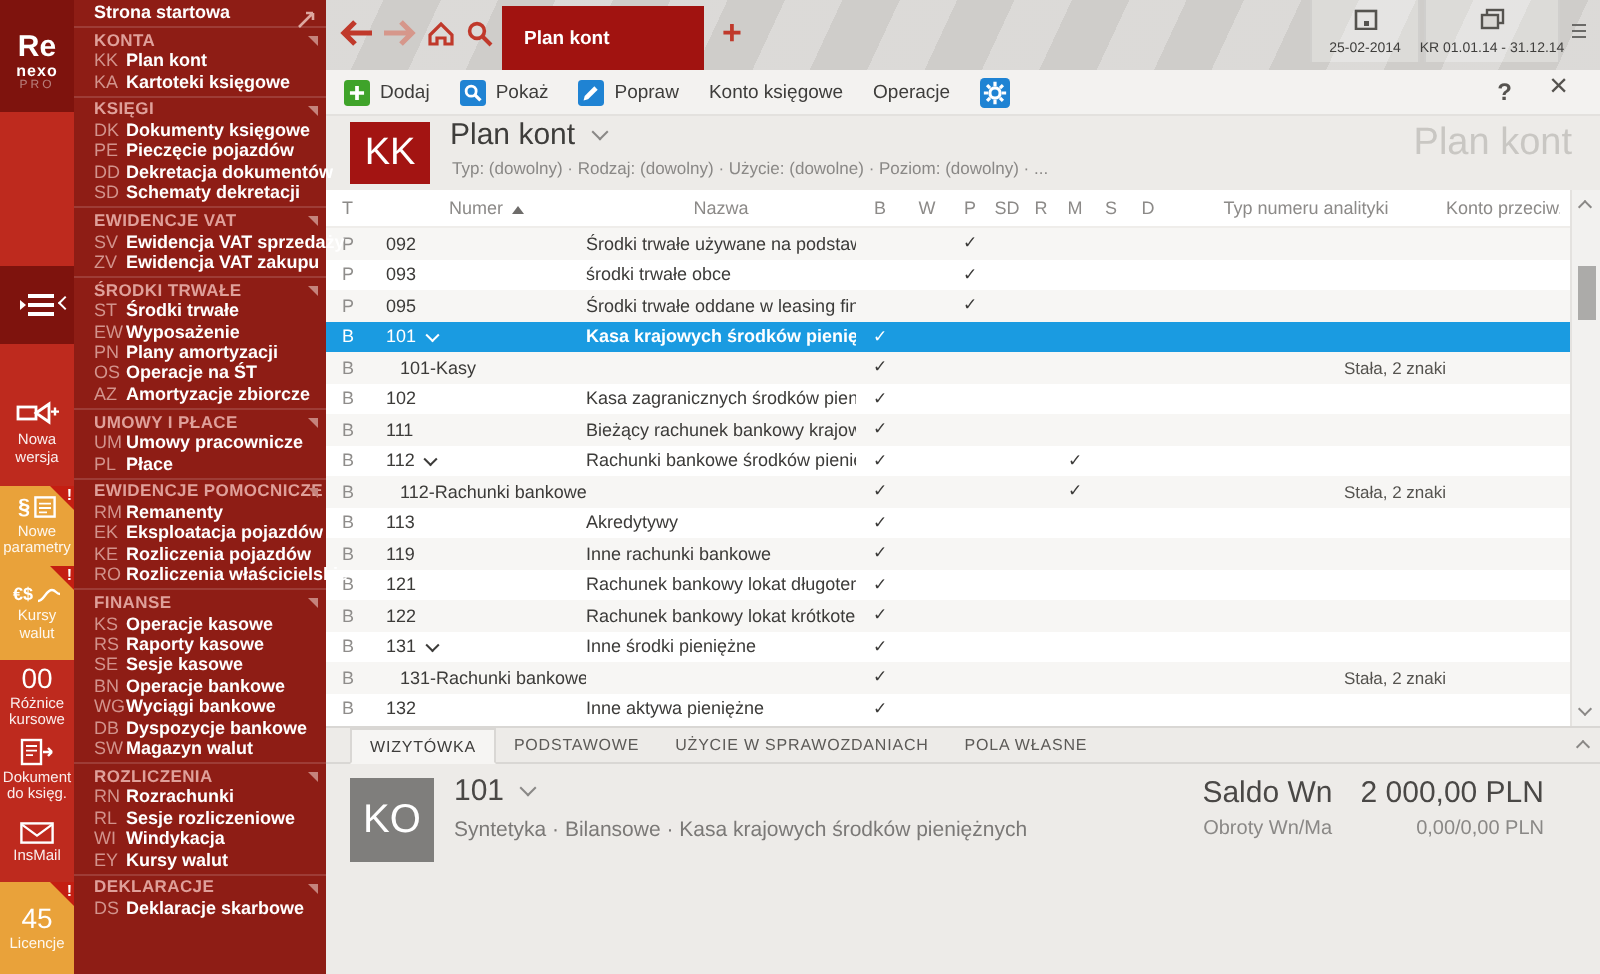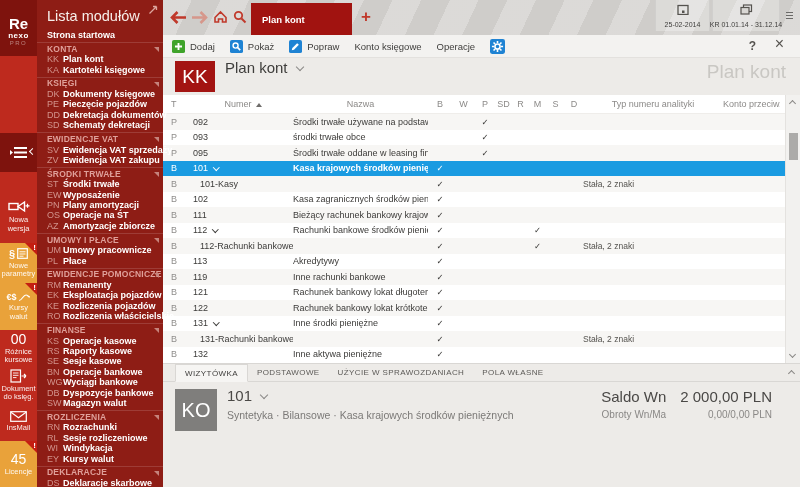--- a/index.html
+++ b/index.html
@@ -69,21 +69,21 @@
   .tr.alt{background:#F7F6F4}
   .tr.sel{background:#1A9BE1;color:#fff}
   .tr.sel .c-t,.tr.sel .c-typ{color:#fff}
   .tr.sel .c-nazwa{font-weight:bold}
   .c{white-space:nowrap;overflow:hidden;flex:none}
   .w-t{width:25px;padding-left:3px}.w-numer{width:100px}.w-nazwa{width:135px}
   .w-b{width:24px}.w-w{width:23px}.w-p{width:20px}.w-sd{width:17px}.w-r{width:17px}
   .w-m{width:17px}.w-s{width:19px}.w-d{width:18px}.w-typ{width:140px}.w-konto{width:57px}
   .cc{text-align:center}
   .c-t{color:#8F8D8B}
-  .c-typ{color:#55534F;font-size:8.5px;text-align:left}
+  .c-typ{color:#55534F;font-size:8.5px;text-align:right}
   .c-konto{text-align:right}
   .chk{font-family:"DejaVu Sans",sans-serif;font-size:8.5px}
   .ind{margin-left:7px}
   .sortasc{display:inline-block;width:0;height:0;border-left:3.5px solid transparent;border-right:3.5px solid transparent;border-bottom:4.5px solid #6E6C6A;margin-left:4px}
   .vscroll{position:absolute;right:0;top:0;width:15px;height:100%;background:#F2F1EF;border-left:1px solid #E4E2DF}
   .sc-up,.sc-dn{position:absolute;left:4px;width:5px;height:5px;cursor:pointer}
   .sc-up{top:6px;border-left:1.3px solid #8A8886;border-top:1.3px solid #8A8886;transform:rotate(45deg)}
   .sc-dn{bottom:6px;border-right:1.3px solid #8A8886;border-bottom:1.3px solid #8A8886;transform:rotate(45deg)}
   .sc-th{position:absolute;left:3px;top:38px;width:9px;height:27px;background:#ACABA9;cursor:pointer}
 
@@ -186,21 +186,20 @@
         <span class="big">45</span>
         <span class="lbl">Licencje</span>
         <div class="badge">
           <i>!</i>
         </div>
       </div>
     </div>
 </div>
 
 <div class="sidebar">
-  <div class="sb-title">Lista modułów</div>
   <svg class="pin" width="11" height="11">
     <path d="M1.5 9.5L8.5 2.5M8.5 2.5H5M8.5 2.5V6" stroke="#DDA79F" stroke-width="1.3" fill="none"></path>
   </svg>
   <div class="sb-home">Strona startowa</div>
   <div id="sb-list">
       <div class="sb-sec">
         <span>KONTA</span>
         <span class="tri"></span>
       </div>
       <div class="sb-item">
@@ -453,20 +452,21 @@
         </svg>
       </span>
     </div>
   </div>
 <span class="hlp">?</span>
 <span class="cls">×</span>
 
 <div class="ctx">
   <div class="kk">KK</div>
   <div class="ctx-title"><span>Plan kont</span><span class="chev lg"></span></div>
+  <div class="ctx-filters">Typ: (dowolny) · Rodzaj: (dowolny) · Użycie: (dowolne) · Poziom: (dowolny) · ...</div>
   <div class="wmark">Plan kont</div>
 </div>
 
 <div class="table">
   <div class="thead" id="thead">
       <span class="th w-t"><span>T</span></span>
       <span class="th w-numer cc"><span>Numer</span><span class="sortasc"></span></span>
       <span class="th w-nazwa cc"><span>Nazwa</span></span>
       <span class="th w-b cc"><span>B</span></span>
       <span class="th w-w cc"><span>W</span></span>

